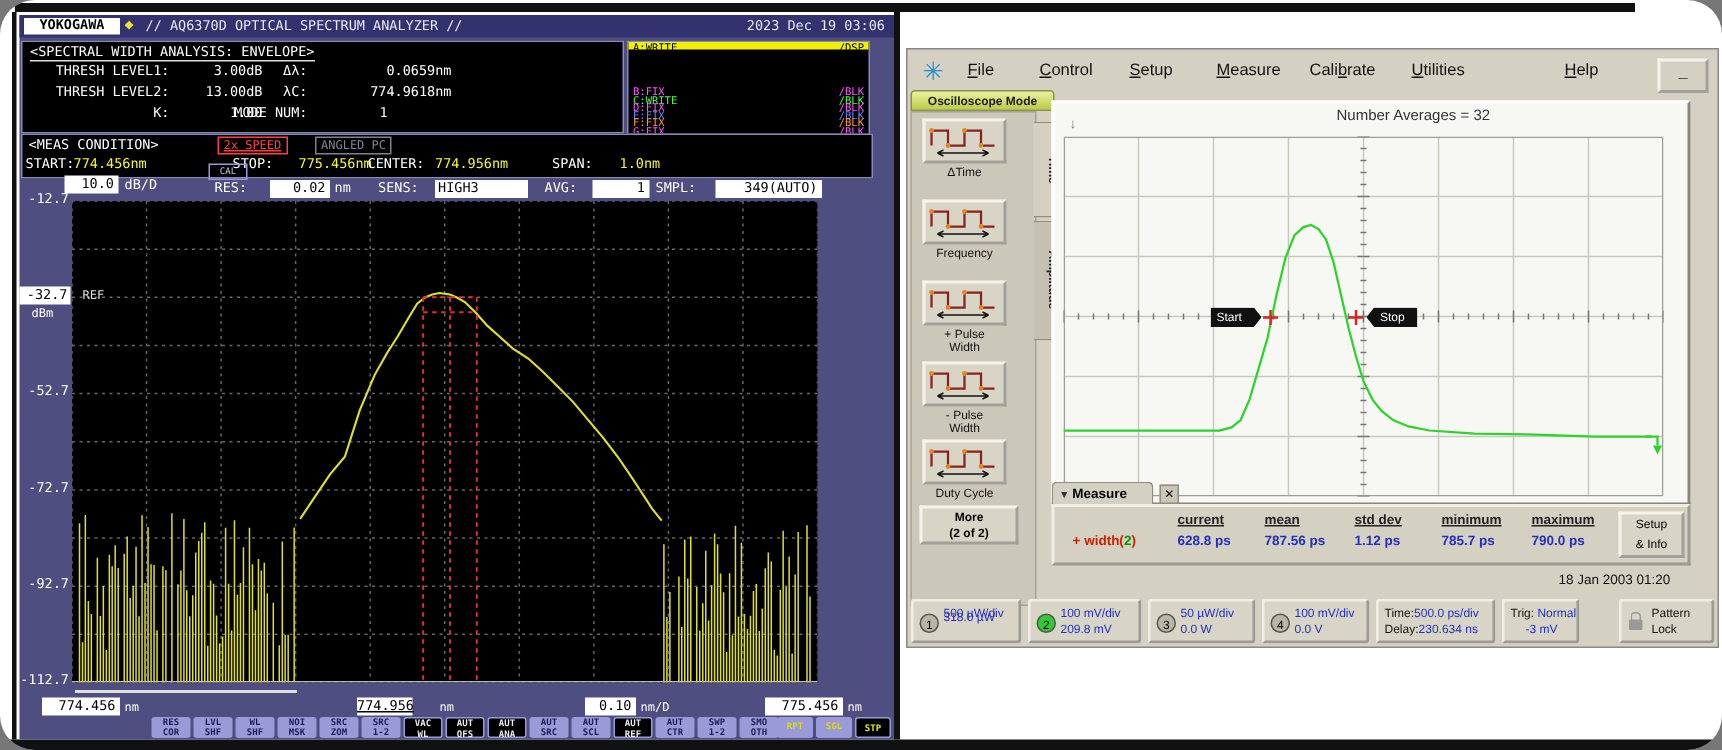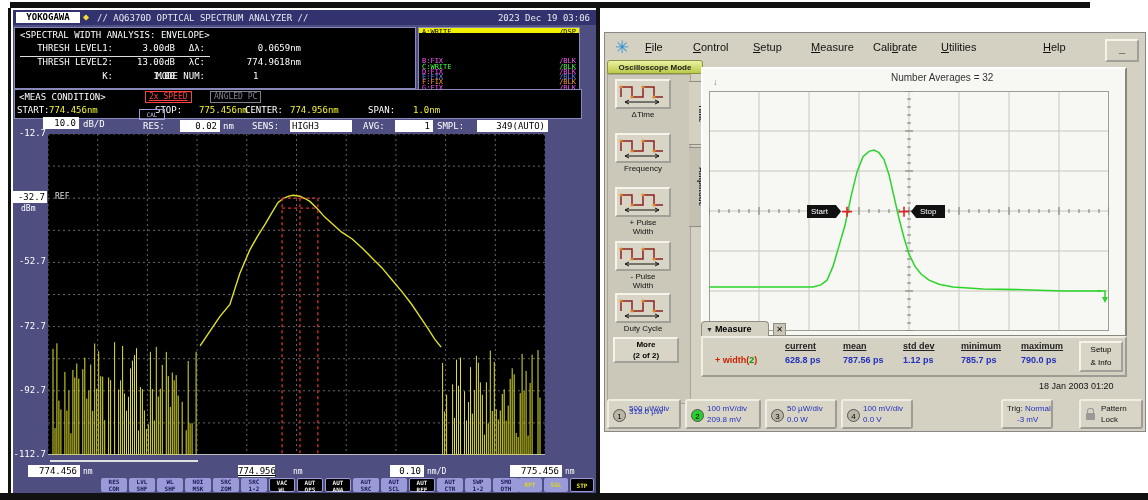--- a/index.html
+++ b/index.html
@@ -1,30 +1,30 @@
 <!DOCTYPE html>
 <html><head>
 <meta charset="utf-8">
 <style>
   html,body{margin:0;padding:0;background:#777;}
   .page{position:relative;width:1148px;height:500px;background:#ffffff;overflow:hidden;
-        font-family:"Liberation Sans",sans-serif;}
+        font-family:"Liberation Sans",sans-serif;border-radius:23px;}
   .bar{position:absolute;background:#111;}
   
   .osa{position:absolute;left:13px;top:10px;width:583px;height:483px;background:#4e4e80;
        font-family:"DejaVu Sans Mono",monospace;color:#fff;}
   .osa-title{position:absolute;left:0;top:0;width:100%;height:15px;background:#32326e;}
   .osa-brand{position:absolute;left:3px;top:2px;width:64px;height:11px;background:#fff;color:#000;
              font-weight:bold;font-size:9px;line-height:11px;text-align:center;}
   .osa-diamond{position:absolute;left:70px;top:1px;color:#f0e030;font-size:10px;}
   .osa-titletext{position:absolute;left:84px;top:3px;font-size:9px;color:#e8e8f0;}
   .osa-datetime{position:absolute;right:6px;top:3px;font-size:9px;color:#e8e8f0;}
   .blackpanel{position:absolute;background:#000;border:1px solid #8888bb;}
   .osa-analysis{left:1px;top:17px;width:400px;height:60px;}
-  .osa-analysis-title{position:absolute;left:5px;top:2px;font-size:9px;border-bottom:1px solid #ddd;padding-bottom:16px;}
+  .osa-analysis-title{position:absolute;left:5px;top:2px;font-size:9px;border-bottom:1px solid #ddd;padding-bottom:0;}
   .a-row{position:absolute;left:0;width:100%;height:12px;font-size:9px;}
   .a-label{position:absolute;left:2px;width:96px;text-align:right;}
   .a-value{position:absolute;left:102px;width:58px;text-align:right;}
   .a-label2{position:absolute;left:120px;width:70px;text-align:right;}
   .a-value2{position:absolute;left:180px;width:106px;text-align:right;}
   .a-value2.r3{left:238px;width:30px;text-align:left;}
   .osa-traces{left:405px;top:17px;width:160px;height:61px;display:flex;flex-direction:column;}
   .t-row{flex:1;position:relative;font-size:7px;line-height:8.6px;}
   .t-name{position:absolute;left:3px;}
   .t-mode{position:absolute;right:3px;}
@@ -547,20 +547,24 @@
           <span class="chbadge" style="background: rgb(185, 182, 165);">3</span>
           <div class="stl" style="top: 3px;">50 µW/div</div>
           <div class="stl" style="top: 14px;">0.0 W</div>
         </div>
         <div class="statbtn" style="left: 236px; width: 72px;">
           <span class="chbadge" style="background: rgb(185, 182, 165);">4</span>
           <div class="stl" style="top: 3px;">100 mV/div</div>
           <div class="stl" style="top: 14px;">0.0 V</div>
         </div>
       </div>
+    <div class="statbtn" style="left:312px;width:80px;">
+      <div class="stl" style="left:4px;top:3px;"><span class="blk">Time:</span><span>500.0 ps/div</span></div>
+      <div class="stl" style="left:4px;top:14px;"><span class="blk">Delay:</span><span>230.634 ns</span></div>
+    </div>
     <div class="statbtn" style="left:396px;width:52px;">
       <div class="stl" style="left:4px;top:3px;"><span class="blk">Trig:</span> <span>Normal</span></div>
       <div class="stl" style="left:14px;top:14px;">-3 mV</div>
     </div>
     <div class="statbtn" style="left:474px;width:64px;">
       <span class="lockicon"></span>
       <div class="stl blk" style="left:20px;top:3px;">Pattern</div>
       <div class="stl blk" style="left:20px;top:14px;">Lock</div>
     </div>
   </div>

